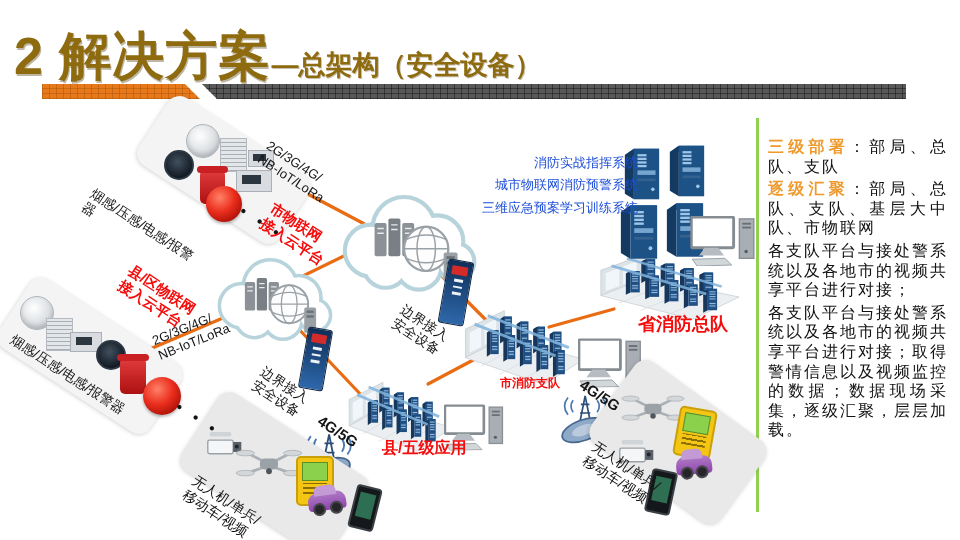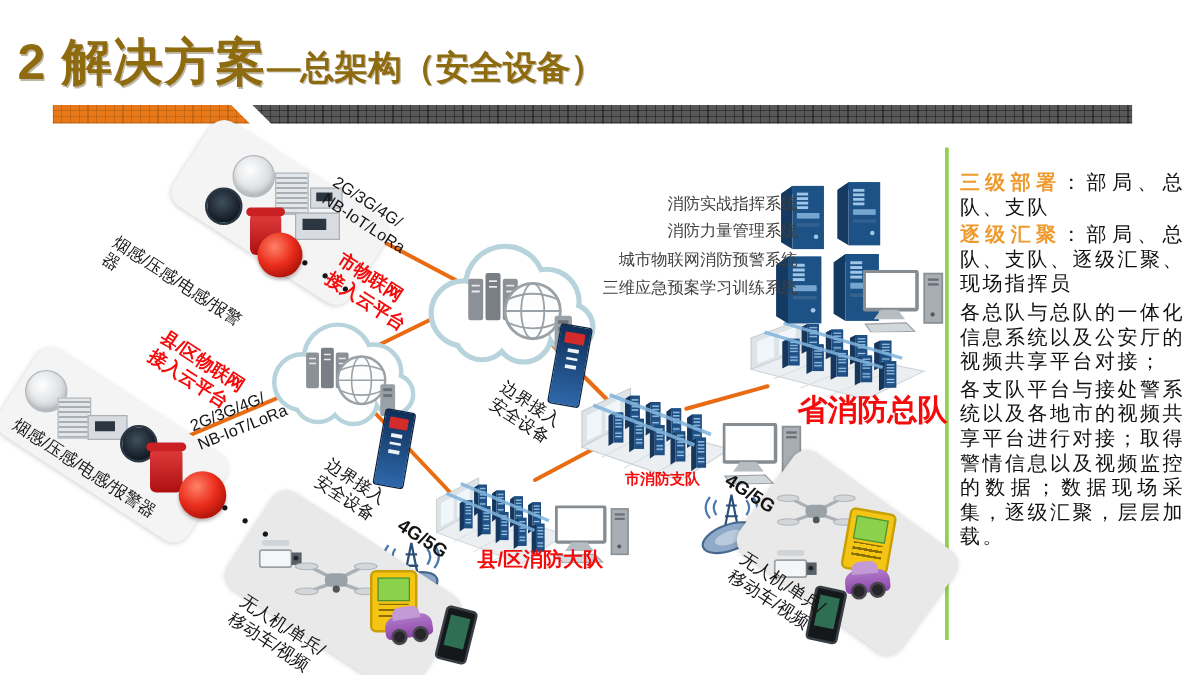--- a/index.html
+++ b/index.html
@@ -1,20 +1,20 @@
 <!DOCTYPE html>
 <html><head>
 <meta charset="utf-8">
 <style>
   html,body{margin:0;padding:0;background:#fff;}
   .slide{position:relative;width:960px;height:540px;background:#fff;overflow:hidden;
          font-family:"Liberation Sans","DejaVu Sans",sans-serif;}
   
   .hdr{position:absolute;left:14px;top:22px;display:flex;align-items:baseline;white-space:nowrap;}
-  .t1{font-size:40px;font-weight:bold;color:#8f6b10;text-shadow:1px 2px 0 rgba(70,50,0,.35);letter-spacing:1px;}
+  .t1{font-size:52px;font-weight:bold;color:#8f6b10;text-shadow:1px 2px 0 rgba(70,50,0,.35);letter-spacing:1px;}
   .t2{font-size:27px;font-weight:bold;color:#8f6b10;text-shadow:1px 1px 0 rgba(70,50,0,.3);}
   .banner-o{position:absolute;left:42px;top:84px;width:158px;height:15px;background:#e8791b;
     background-image:repeating-linear-gradient(0deg,rgba(120,60,0,.28) 0 1px,transparent 1px 5px),
                      repeating-linear-gradient(90deg,rgba(120,60,0,.28) 0 1px,transparent 1px 7px);
     clip-path:polygon(0 0,143px 0,158px 100%,0 100%);}
   .banner-g{position:absolute;left:202px;top:84px;width:704px;height:15px;background:#585858;
     background-image:repeating-linear-gradient(0deg,rgba(0,0,0,.38) 0 1px,transparent 1px 5px),
                      repeating-linear-gradient(90deg,rgba(0,0,0,.38) 0 1px,transparent 1px 7px);
     clip-path:polygon(0 0,100% 0,100% 100%,15px 100%);}
   .green-line{position:absolute;left:756px;top:118px;width:3px;height:394px;background:#92d050;}
@@ -49,21 +49,21 @@
   .car .wheel{position:absolute;bottom:-5px;width:9px;height:9px;border-radius:50%;background:#26262a;border:2px solid #47474d;}
   .phone{background:#15181b;border:2px solid #3a3f45;border-radius:4px;}
   .phone .pscr{margin:5px 3px;height:62%;background:#2e6e52;}
   
   .rpanel{position:absolute;left:765px;top:134px;width:186px;z-index:4;
           font-family:"Liberation Serif","DejaVu Serif",serif;
           font-size:16px;line-height:19.6px;color:#111;text-align:justify;letter-spacing:2px;}
   .rpanel p{margin:3px;}
   .hl{color:#ee9a2d;font-weight:bold;}
   .systems{position:absolute;left:438px;top:152px;width:200px;z-index:4;text-align:right;
-           font-size:13px;line-height:22.4px;color:#404040;}
+           font-size:13px;line-height:22.4px;color:#1d4ed8;}
 </style>
 </head>
 <body>
 
 <svg width="0" height="0" style="position:absolute">
   <defs>
     <symbol id="sym-cloud" viewBox="0 0 170 115">
       <g stroke="#b7d3db" stroke-width="9" fill="#fff">
         <circle cx="48" cy="68" r="26"></circle>
           <circle cx="84" cy="44" r="32"></circle>
@@ -280,48 +280,47 @@
       <div class="sec-mark"></div>
   </div>
   <div class="lbl" style="left:266px;top:364px;transform:rotate(33deg);">
     <div>边界接入</div>
     <div>安全设备</div>
   </div>
 
   <svg class="node" style="left:598px;top:248px;" width="145" height="78" viewBox="0 0 150 105" preserveAspectRatio="none">
       <use href="#sym-room"></use>
     </svg>
-  <div class="roomlbl" style="left:638px;top:312px;font-size:24px;">省消防总队</div>
+  <div class="roomlbl" style="left:638px;top:312px;font-size:18px;">省消防总队</div>
 
   <svg class="node" style="left:463px;top:304px;" width="124" height="88" viewBox="0 0 150 105" preserveAspectRatio="none">
       <use href="#sym-room"></use>
     </svg>
   <div class="roomlbl" style="left:500px;top:375px;font-size:12px;">市消防支队</div>
 
   <svg class="node" style="left:347px;top:376px;" width="108" height="82" viewBox="0 0 150 105" preserveAspectRatio="none">
       <use href="#sym-room"></use>
     </svg>
-  <div class="roomlbl" style="left:382px;top:438px;font-size:16px;">县/区消防大队</div>
+  <div class="roomlbl" style="left:382px;top:438px;font-size:16px;">县/五级应用</div>
 
   <svg class="node" style="left:622px;top:146px;" width="40" height="56" viewBox="0 0 44 62">
       <use href="#sym-tower"></use>
     </svg>
   <svg class="node" style="left:667px;top:143px;" width="40" height="56" viewBox="0 0 44 62">
       <use href="#sym-tower"></use>
     </svg>
   <svg class="node" style="left:618px;top:202px;" width="42" height="60" viewBox="0 0 44 62">
       <use href="#sym-tower"></use>
     </svg>
   <svg class="node" style="left:664px;top:200px;" width="42" height="60" viewBox="0 0 44 62">
       <use href="#sym-tower"></use>
     </svg>
 
   <div class="systems">
     <div>消防实战指挥系统</div>
-    <div>消防力量管理系统</div>
     <div>城市物联网消防预警系统</div>
     <div>三维应急预案学习训练系统</div>
   </div>
 
   <svg class="node" style="left:690px;top:216px;" width="68" height="50" viewBox="0 0 70 52">
       <use href="#sym-desktop"></use>
     </svg>
   <svg class="node" style="left:578px;top:338px;" width="66" height="50" viewBox="0 0 70 52">
       <use href="#sym-desktop"></use>
     </svg>
@@ -380,18 +379,18 @@
   <div class="dev phone" style="left:648px;top:470px;width:22px;height:40px;transform:rotate(12deg);">
       <div class="pscr"></div>
     </div>
   <div class="lbl" style="left:598px;top:438px;transform:rotate(33deg);font-size:14px;">
     <div>无人机/单兵/</div>
     <div>移动车/视频</div>
   </div>
 
   <div class="rpanel">
     <p><span class="hl">三级部署</span><span>：部局、总队、支队</span></p>
-    <p><span class="hl">逐级汇聚</span><span>：部局、总队、支队、逐级汇聚、现场指挥员</span></p>
-    <p>各总队与总队的一体化信息系统以及公安厅的视频共享平台对接；</p>
+    <p><span class="hl">逐级汇聚</span><span>：部局、总队、支队、基层大中队、市物联网</span></p>
+    <p>各支队平台与接处警系统以及各地市的视频共享平台进行对接；</p>
     <p>各支队平台与接处警系统以及各地市的视频共享平台进行对接；取得警情信息以及视频监控的数据；数据现场采集，逐级汇聚，层层加载。</p>
   </div>
 
 </div>
 
 </body></html>

